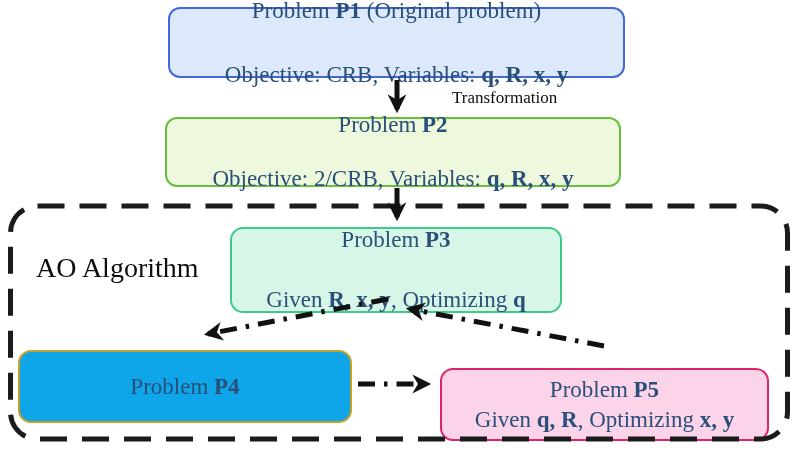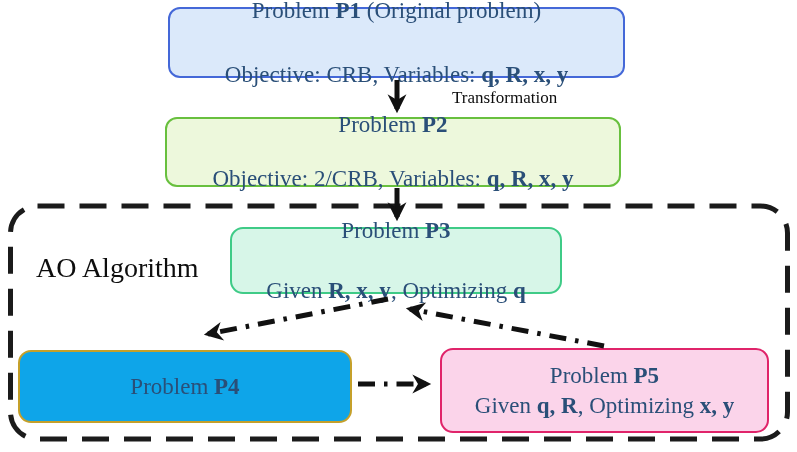--- a/index.html
+++ b/index.html
@@ -34,23 +34,23 @@
     white-space:nowrap;
     z-index:3;
   }
   .arrow-layer{
     position:absolute;left:0;top:0;
     z-index:2;
     pointer-events:none;
   }
   #box-p1{left:168px;top:7px;width:457px;height:71px;border-radius:12px;}
   #box-p2{left:165px;top:117px;width:456px;height:70px;border-radius:12px;}
-  #box-p3{left:230px;top:227px;width:332px;height:67px;gap:30px;}
+  #box-p3{left:230px;top:227px;width:332px;height:86px;gap:30px;}
   #box-p4{left:18px;top:350px;width:334px;height:73px;}
-  #box-p5{left:440px;top:348px;width:329px;height:85px;}
+  #box-p5{left:440px;top:368px;width:329px;height:73px;}
   #label-transformation{left:424px;top:85px;font-size:17px;margin-left:28px;}
   #label-ao{left:36px;top:255px;font-size:28px;}
 </style>
 </head>
 <body>
 
 <div class="canvas">
 
   <div class="pbox" id="box-p1" style="background-color: rgb(219, 233, 250); border-color: rgb(68, 104, 216); color: rgb(42, 79, 120); gap: 34px;">
     <div class="bline"><span>Problem </span><span class="bb">P1</span><span> (Original problem)</span></div>

